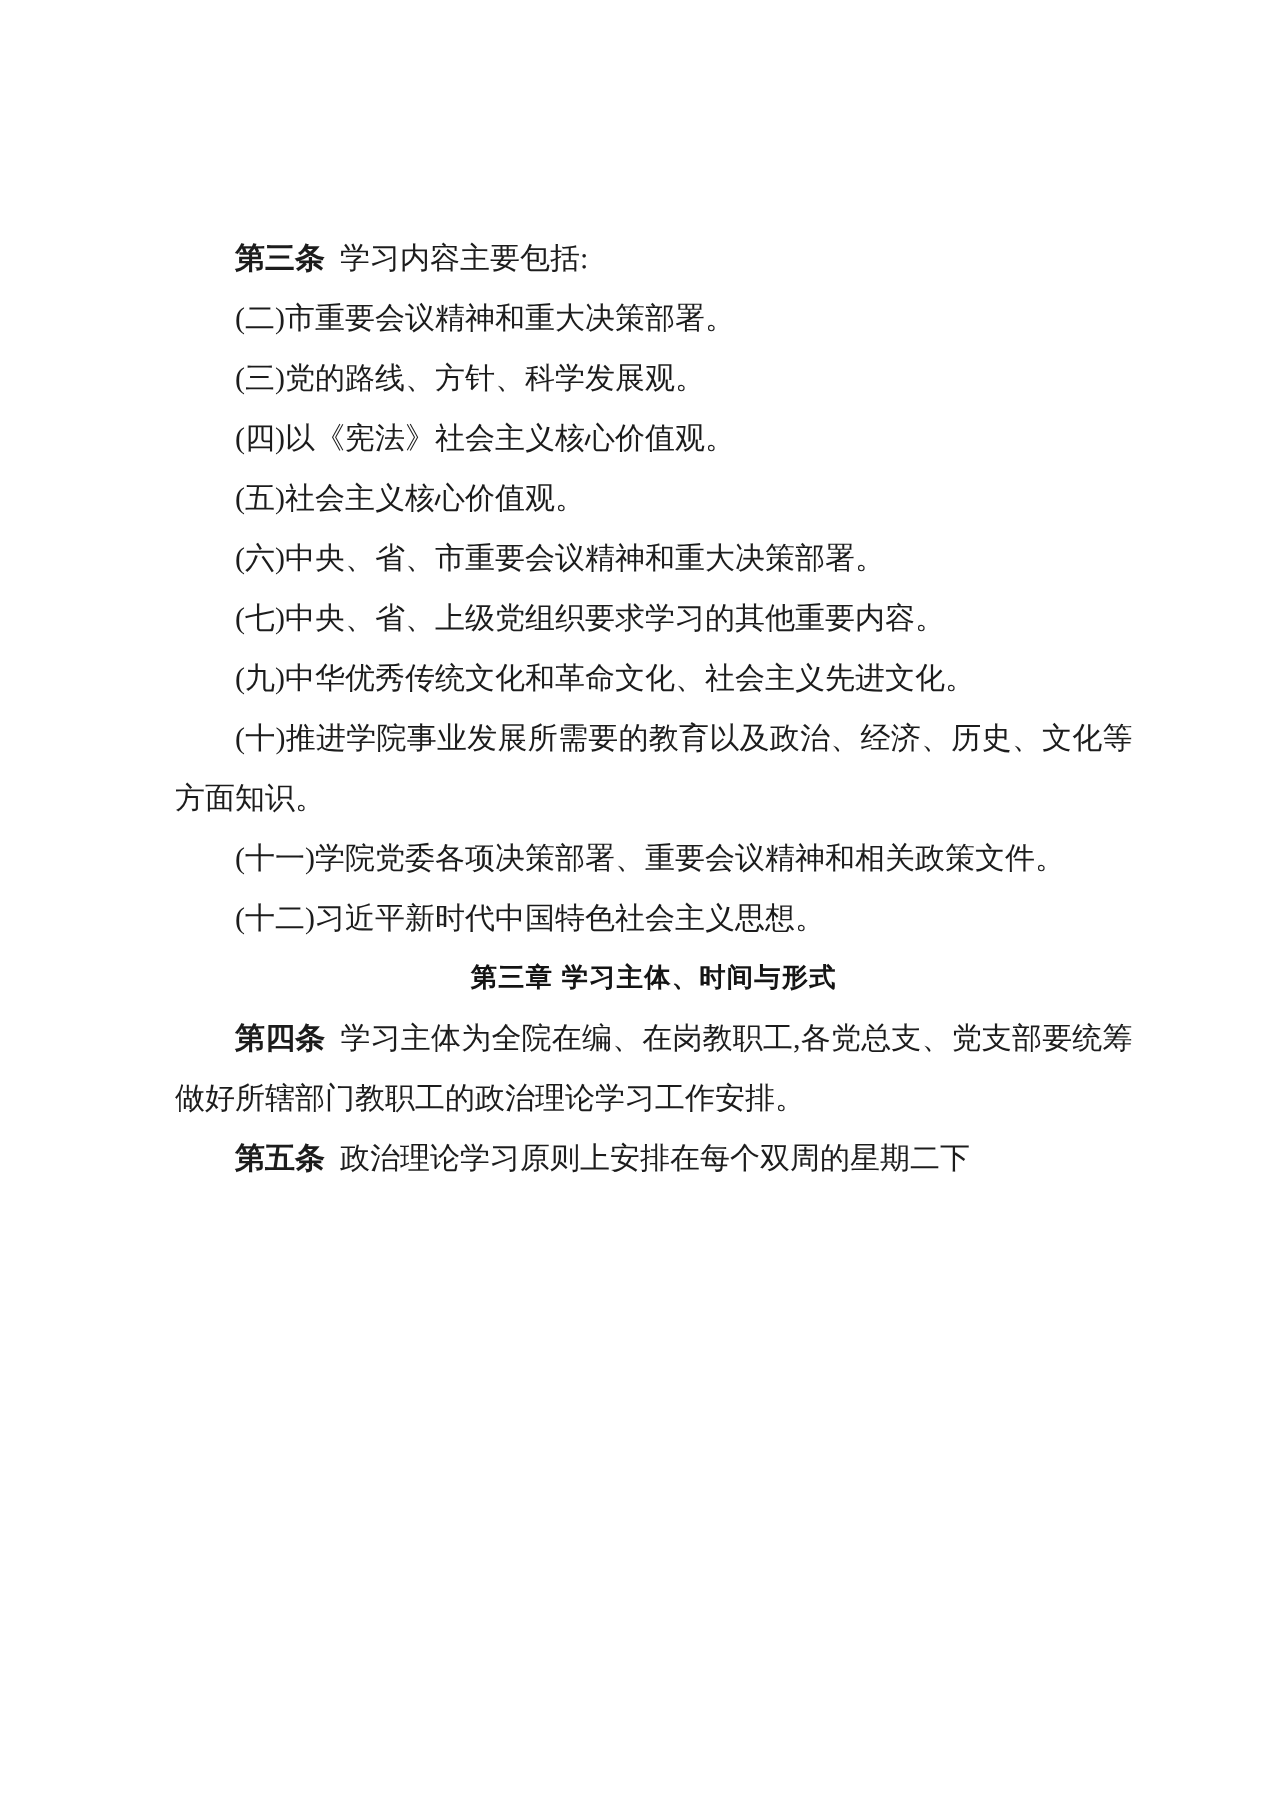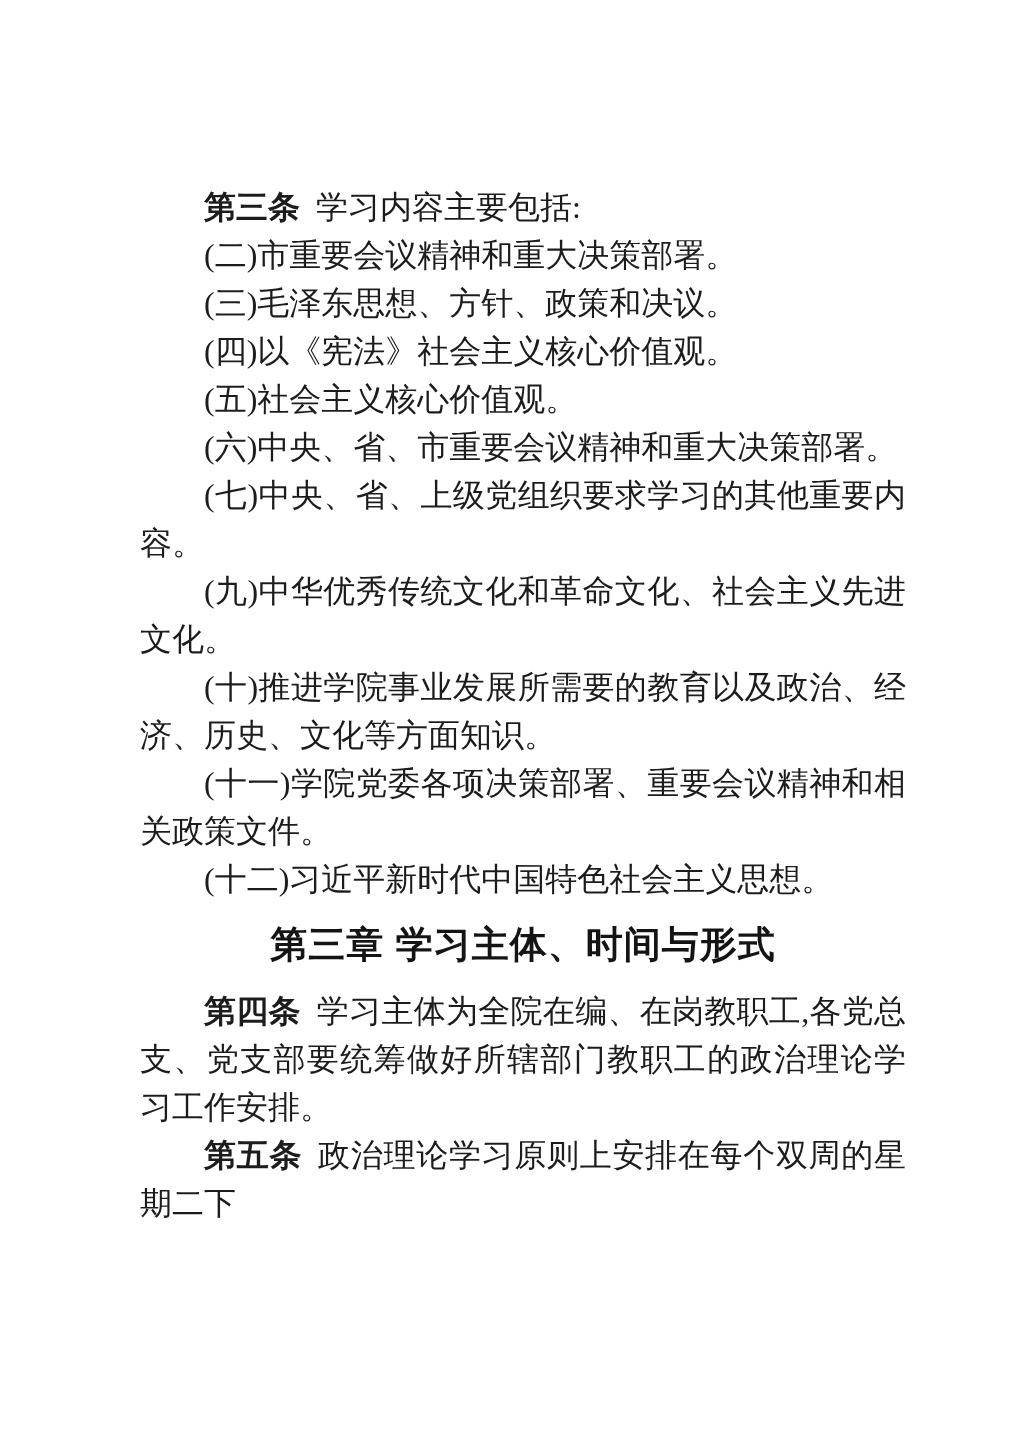--- a/index.html
+++ b/index.html
@@ -21,55 +21,55 @@
     overflow: hidden;
   }
   .content {
     position: absolute;
     left: 140px;
     top: 183px;
     width: 766px;
   }
   p.para {
     margin: 0;
-    font-size: 32px;
+    font-size: 24px;
     line-height: 48px;
     text-align: justify;
     text-align-last: left;
     text-indent: 2em;
     word-break: break-all;
   }
   p.para .lead {
     font-weight: bold;
     margin-right: 0.5em;
   }
   h2.chapter {
-    margin: 18px;
-    font-size: 37px;
+    margin: 0;
+    font-size: 21px;
     line-height: 48px;
     text-align: center;
     text-indent: 0;
     font-family: "Liberation Sans", "DejaVu Sans", sans-serif;
     font-weight: bold;
     color: #141414;
     letter-spacing: 1px;
   }
 </style>
 </head>
 <body>
 
 <div class="page">
   <div class="content">
 
     <p class="para"><span class="lead">第三条</span><span>学习内容主要包括:</span></p>
 
 
     <p class="para"><span>(二)市重要会议精神和重大决策部署。</span></p>
 
-    <p class="para"><span>(三)毛泽东思想、方针、政策和决议。</span></p>
+    <p class="para"><span>(三)党的路线、方针、科学发展观。</span></p>
 
     <p class="para"><span>(四)以《宪法》社会主义核心价值观。</span></p>
 
     <p class="para"><span>(五)社会主义核心价值观。</span></p>
 
     <p class="para"><span>(六)中央、省、市重要会议精神和重大决策部署。</span></p>
 
     <p class="para"><span>(七)中央、省、上级党组织要求学习的其他重要内容。</span></p>
 
 

